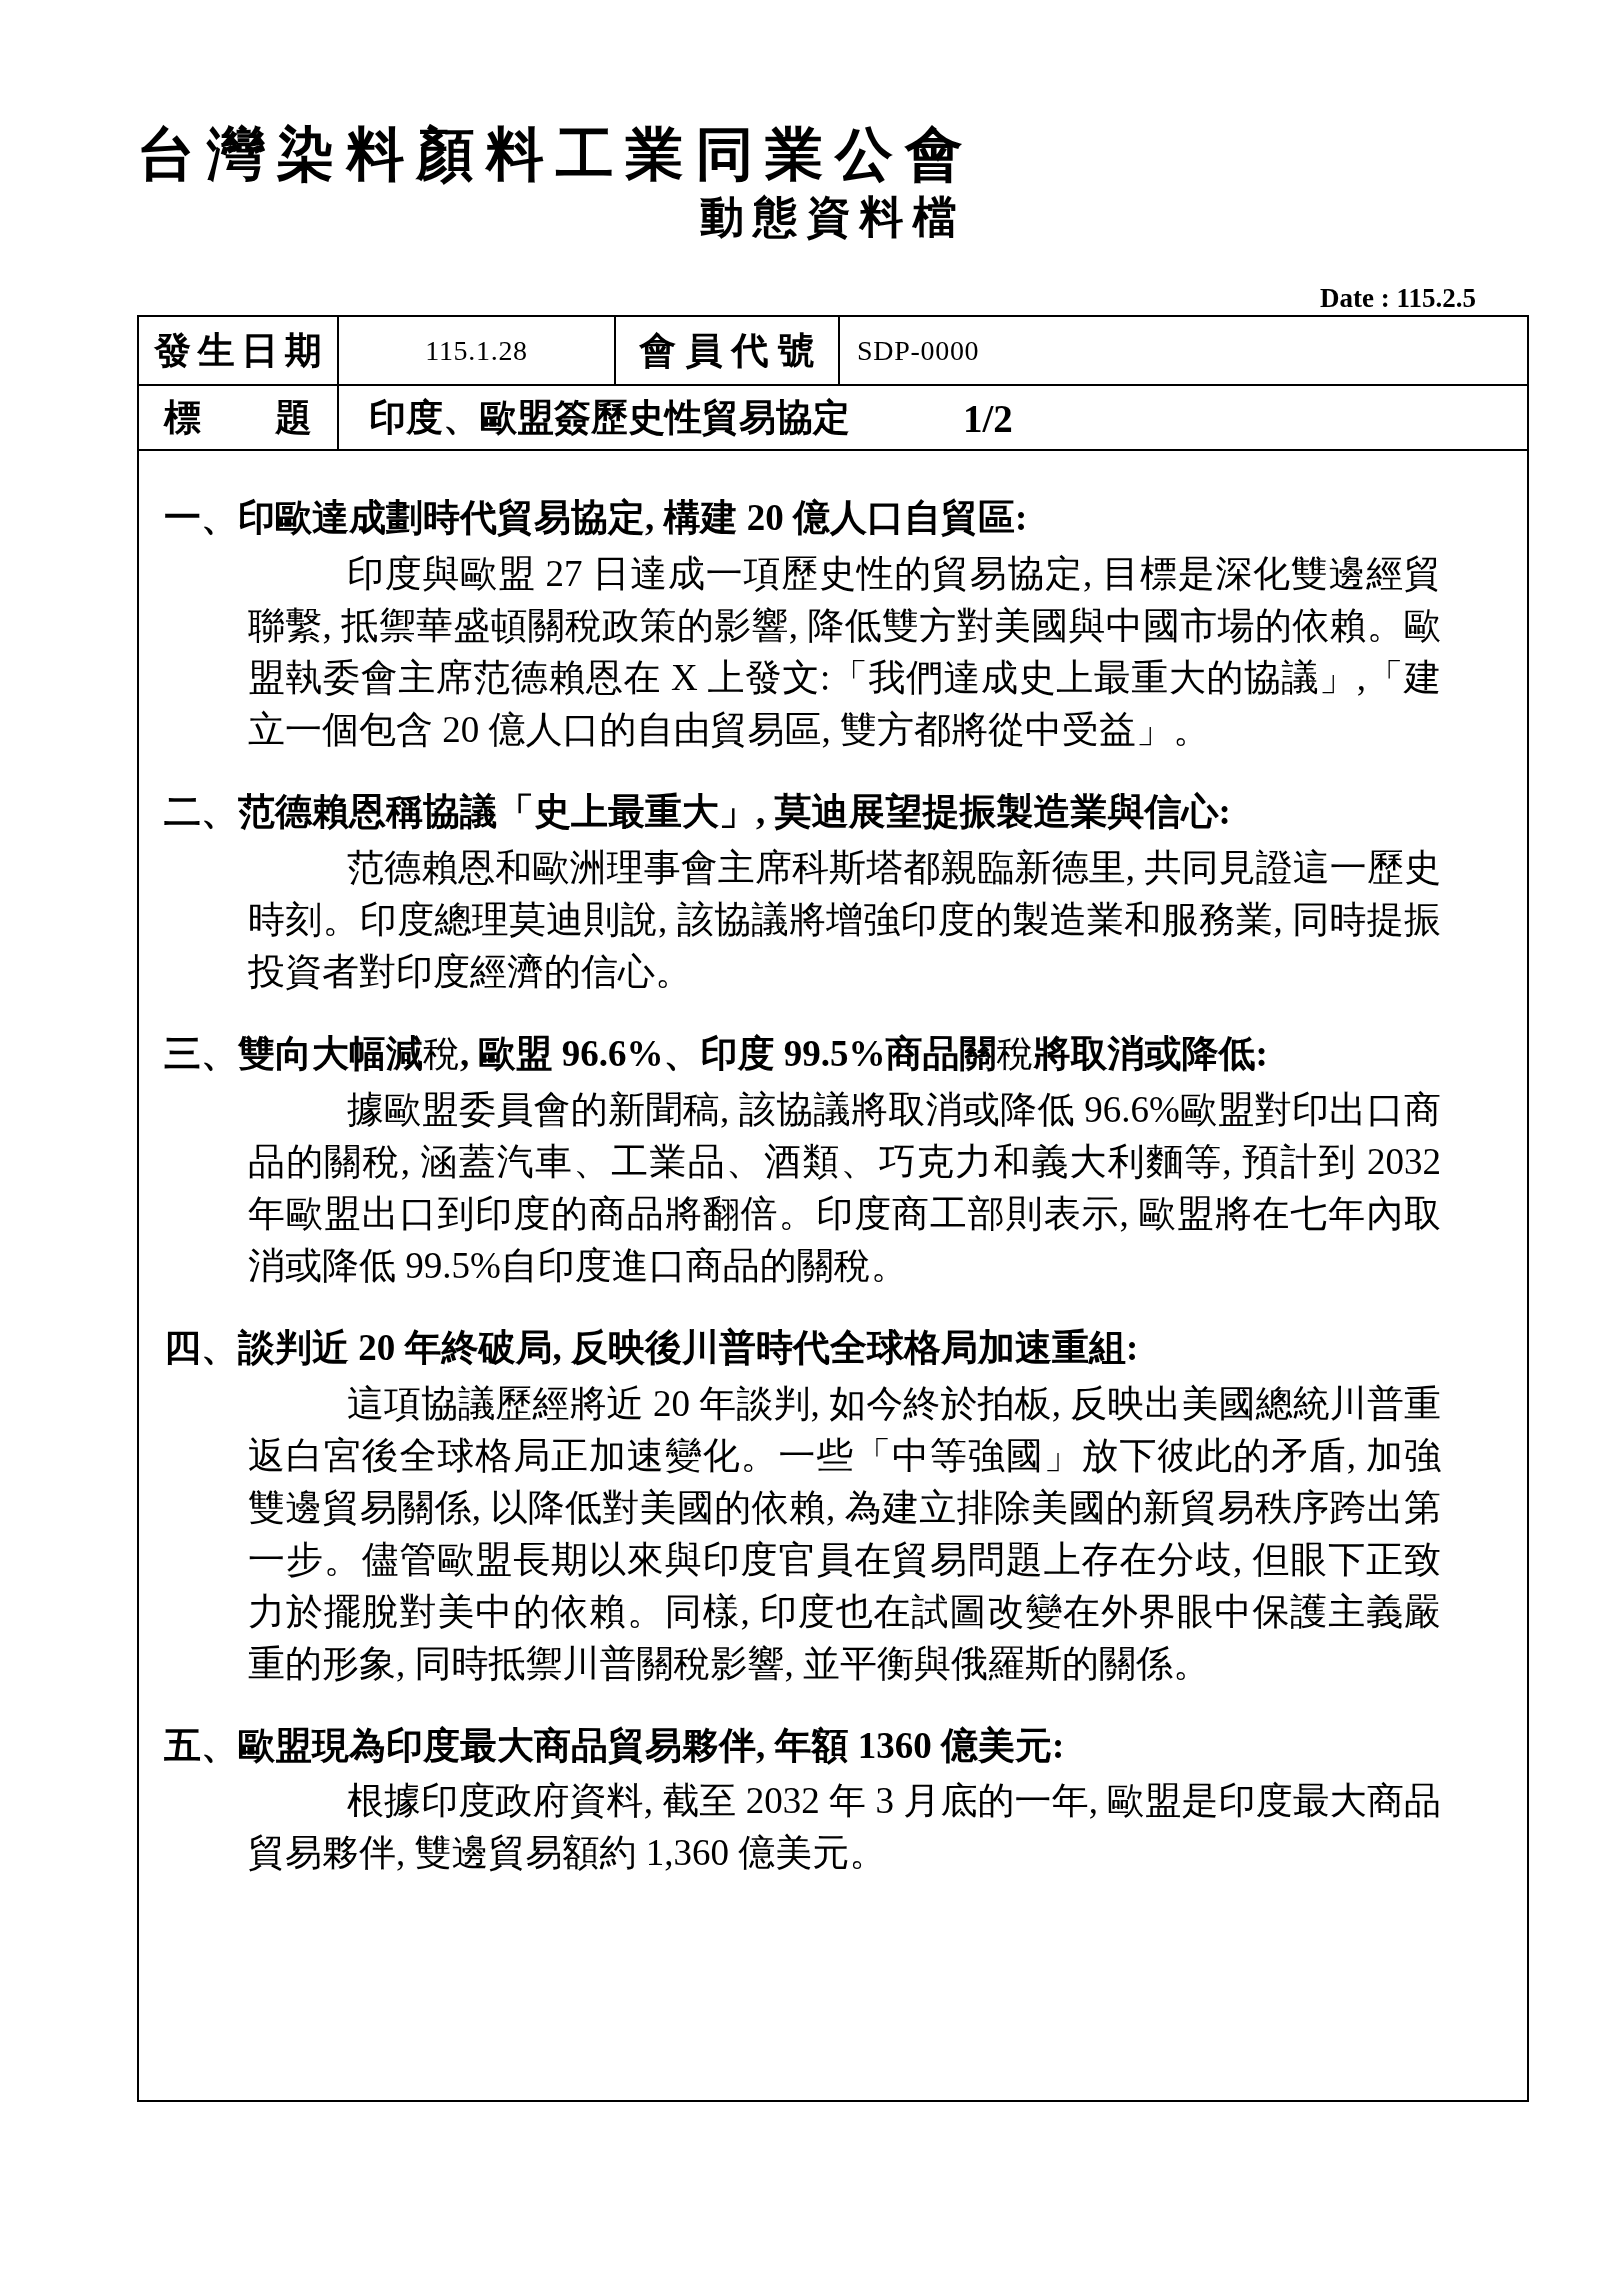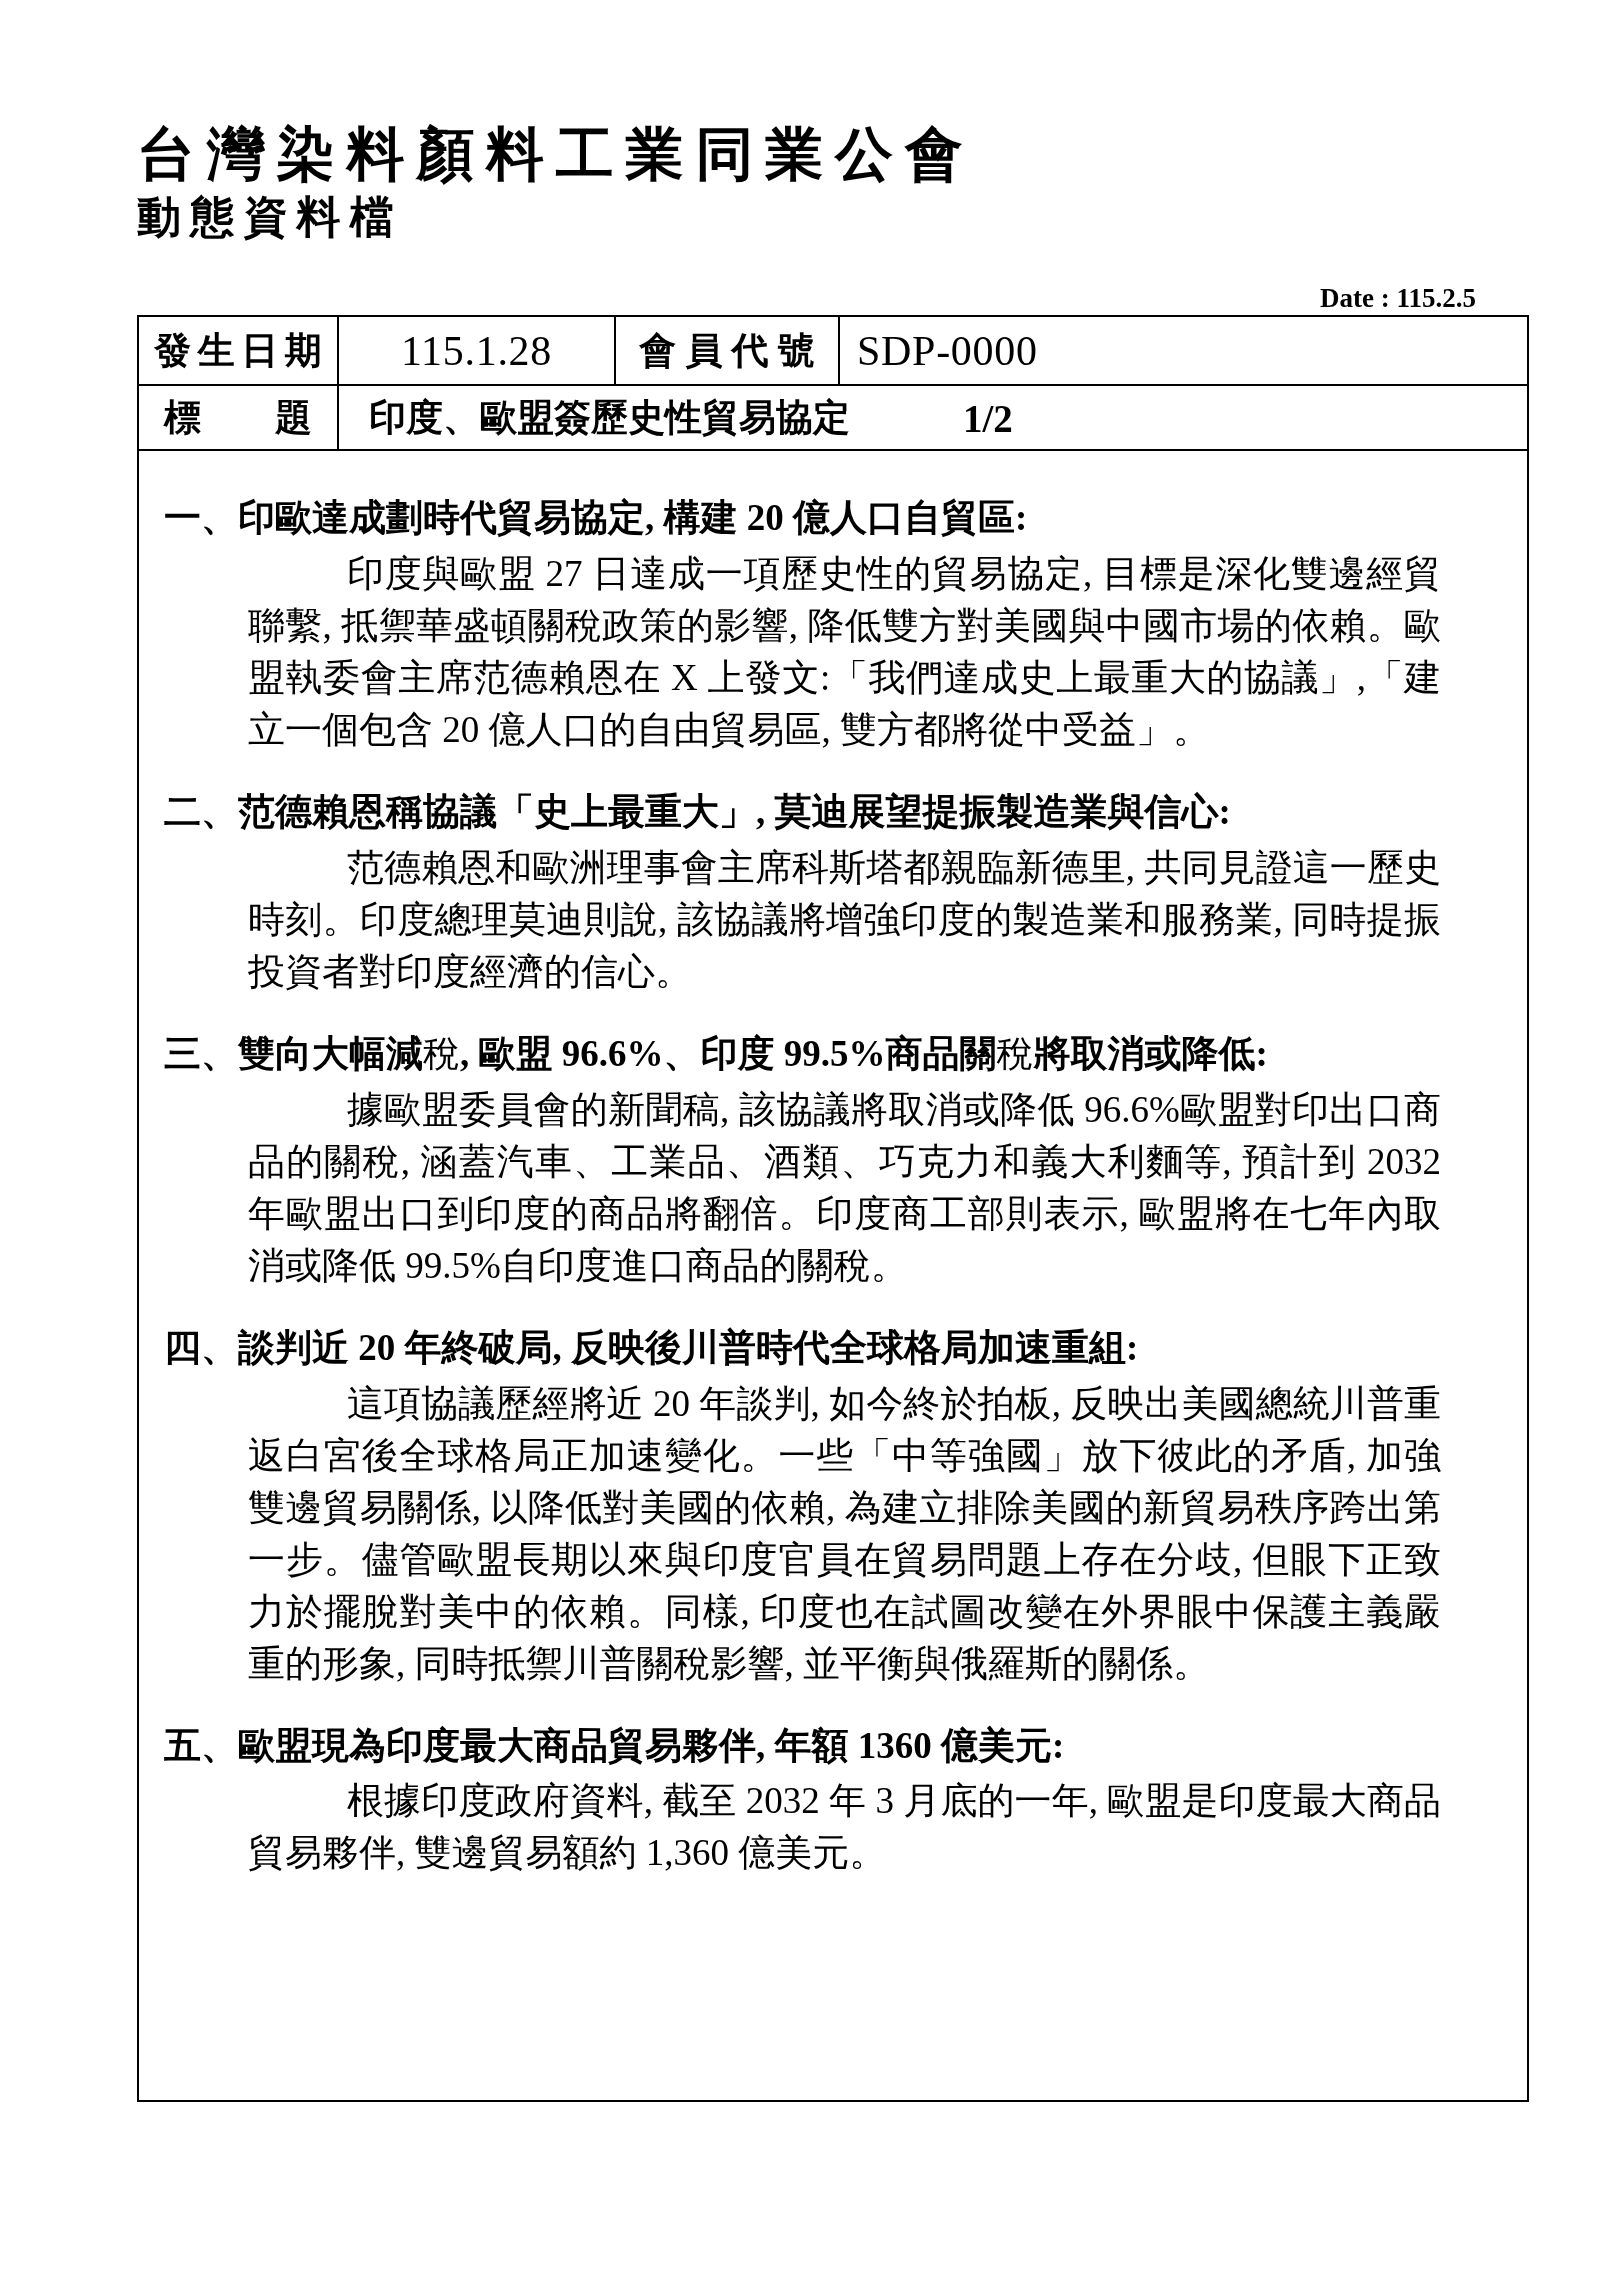--- a/index.html
+++ b/index.html
@@ -8,21 +8,21 @@
     background:#ffffff; color:#000000;
     font-family:"Liberation Serif", sans-serif; 
   }
   .org-title {
     position:absolute; left:137px; top:116px; width:1392px;
     text-align:left; font-size:58px; font-weight:bold;
     letter-spacing:11.8px; white-space:nowrap;
   }
   .doc-title {
     position:absolute; left:137px; top:188px; width:1392px;
-    text-align:left; font-size:44px; font-weight:bold;
+    text-align:center; font-size:44px; font-weight:bold;
     letter-spacing:9.2px; white-space:nowrap;
   }
   .date-line {
     position:absolute; top:283px; right:147px;
     font-family:"Liberation Serif", serif;
     font-size:27px; font-weight:bold; white-space:nowrap;
   }
   .info-table {
     position:absolute; left:137px; top:315px; width:1392px; height:1787px;
     border:2.6px solid #000; box-sizing:border-box;
@@ -37,21 +37,21 @@
   .c3 { width:224px; border-right:2px solid #000; justify-content:center; }
   .c4 { flex:1; padding-left:17px; }
   .label { font-size:37px; font-weight:bold; }
   .ls10 { letter-spacing:6.5px; text-indent:6.5px; }
   .ls14 { letter-spacing:9.2px; text-indent:9.2px; }
   .jlabel {
     width:148px; font-size:37px; font-weight:bold;
     text-align:justify; text-align-last:justify; line-height:1;
   }
   .serifval { font-family:"Liberation Serif", serif; }
-  .value { font-size:42px; letter-spacing:0.7px; }
+  .value { font-size:28px; letter-spacing:0.7px; }
   .subject-cell { flex:1; position:relative; padding-left:30px; }
   .subject { font-size:37px; font-weight:bold; }
   .pagenum {
     position:absolute; left:624px; top:50%; transform:translateY(-50%);
     font-family:"Liberation Serif", serif; font-size:39px; font-weight:bold;
   }
   .bodybox {
     flex:1; box-sizing:border-box; overflow:hidden;
     padding:41px 86px 0 25px;
   }

